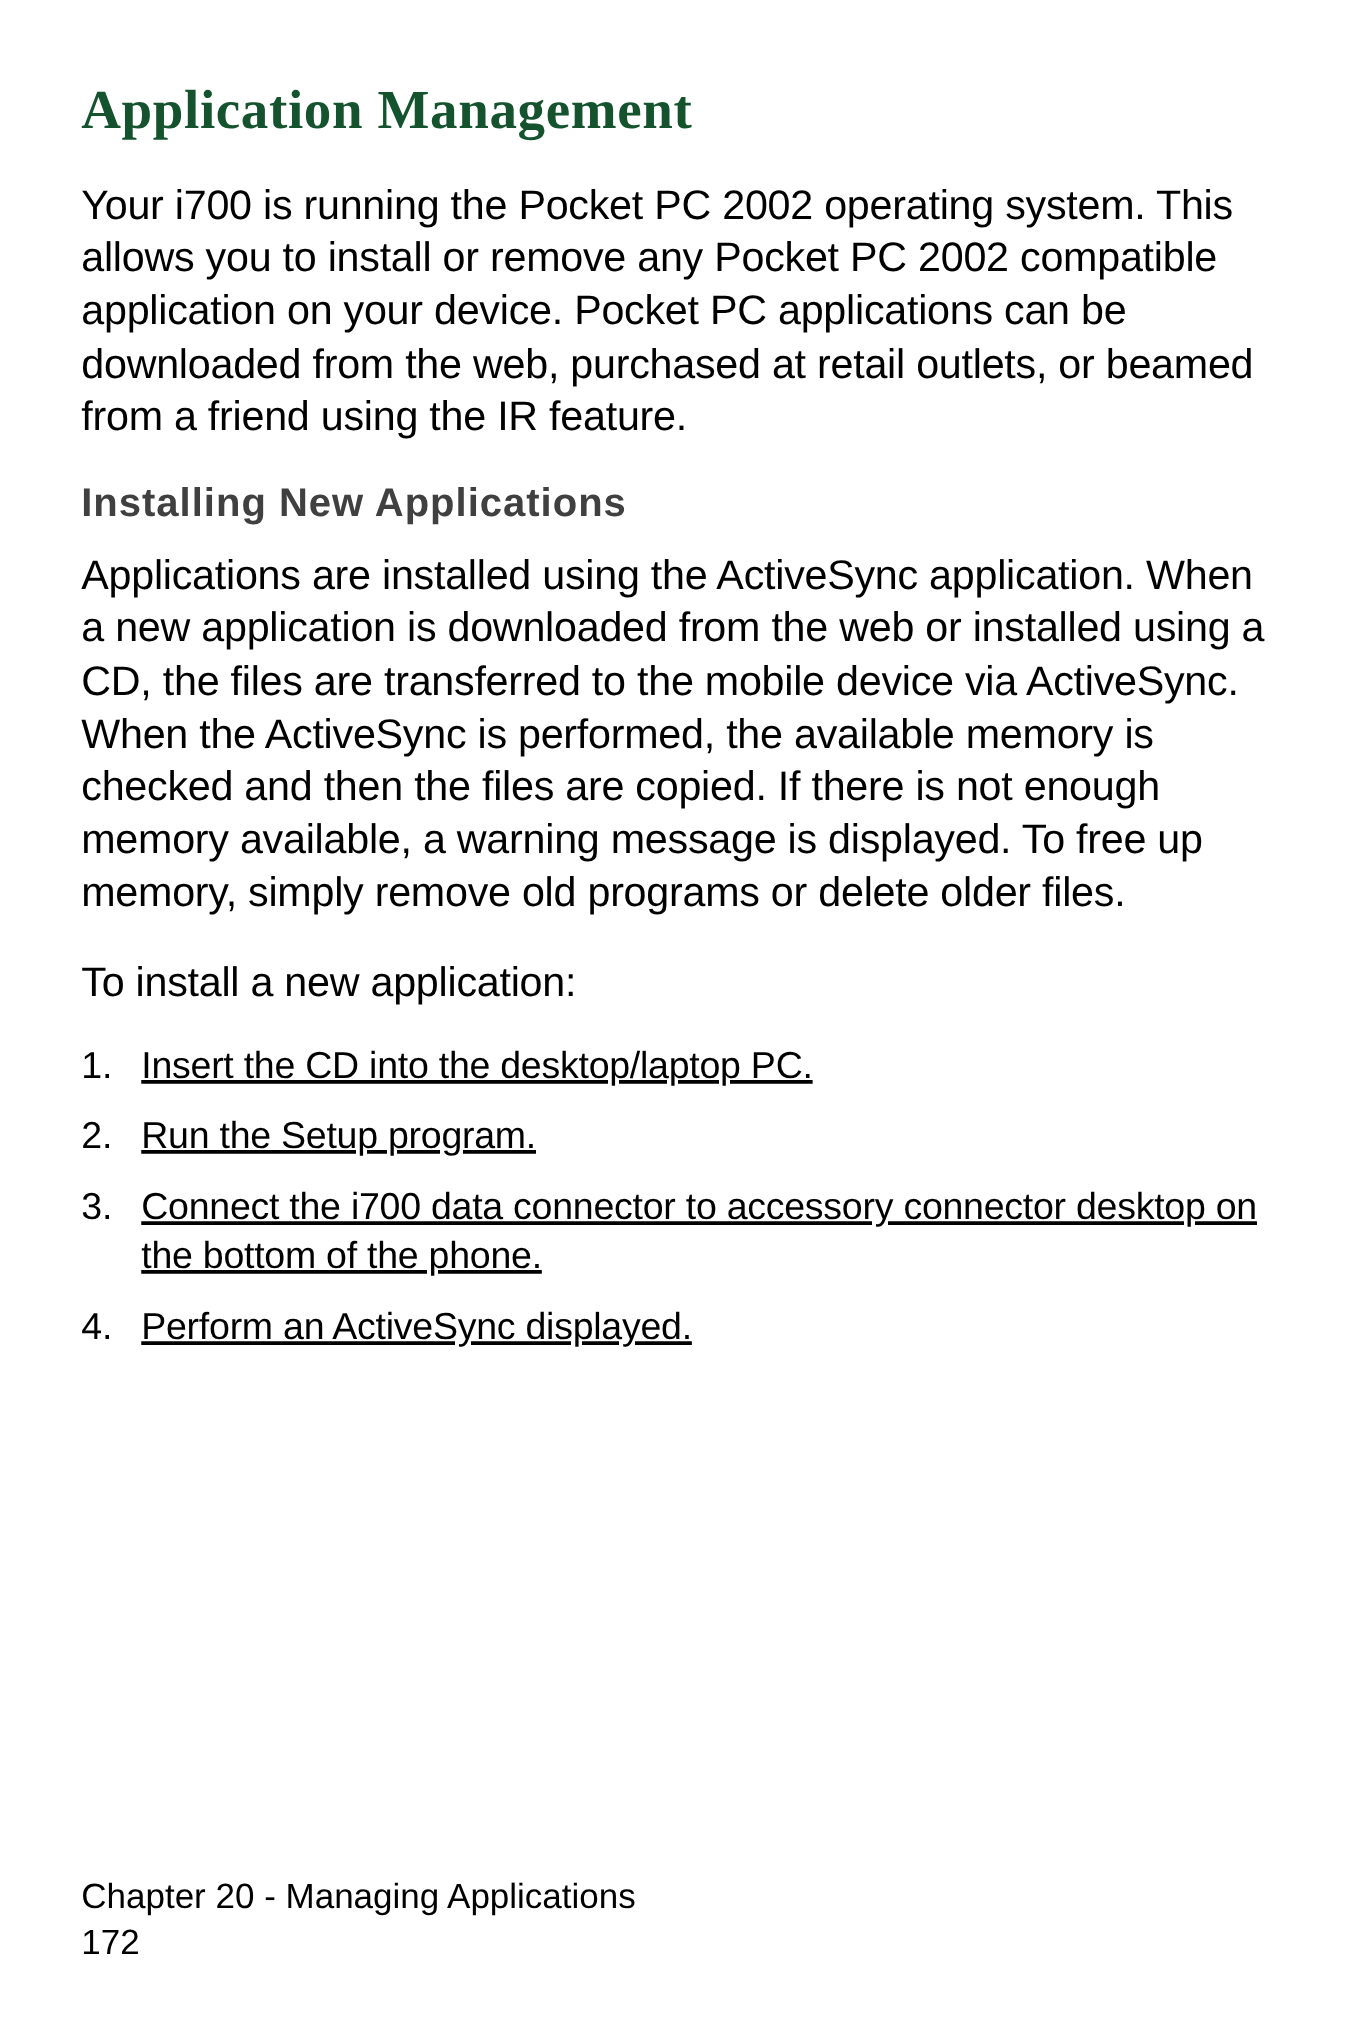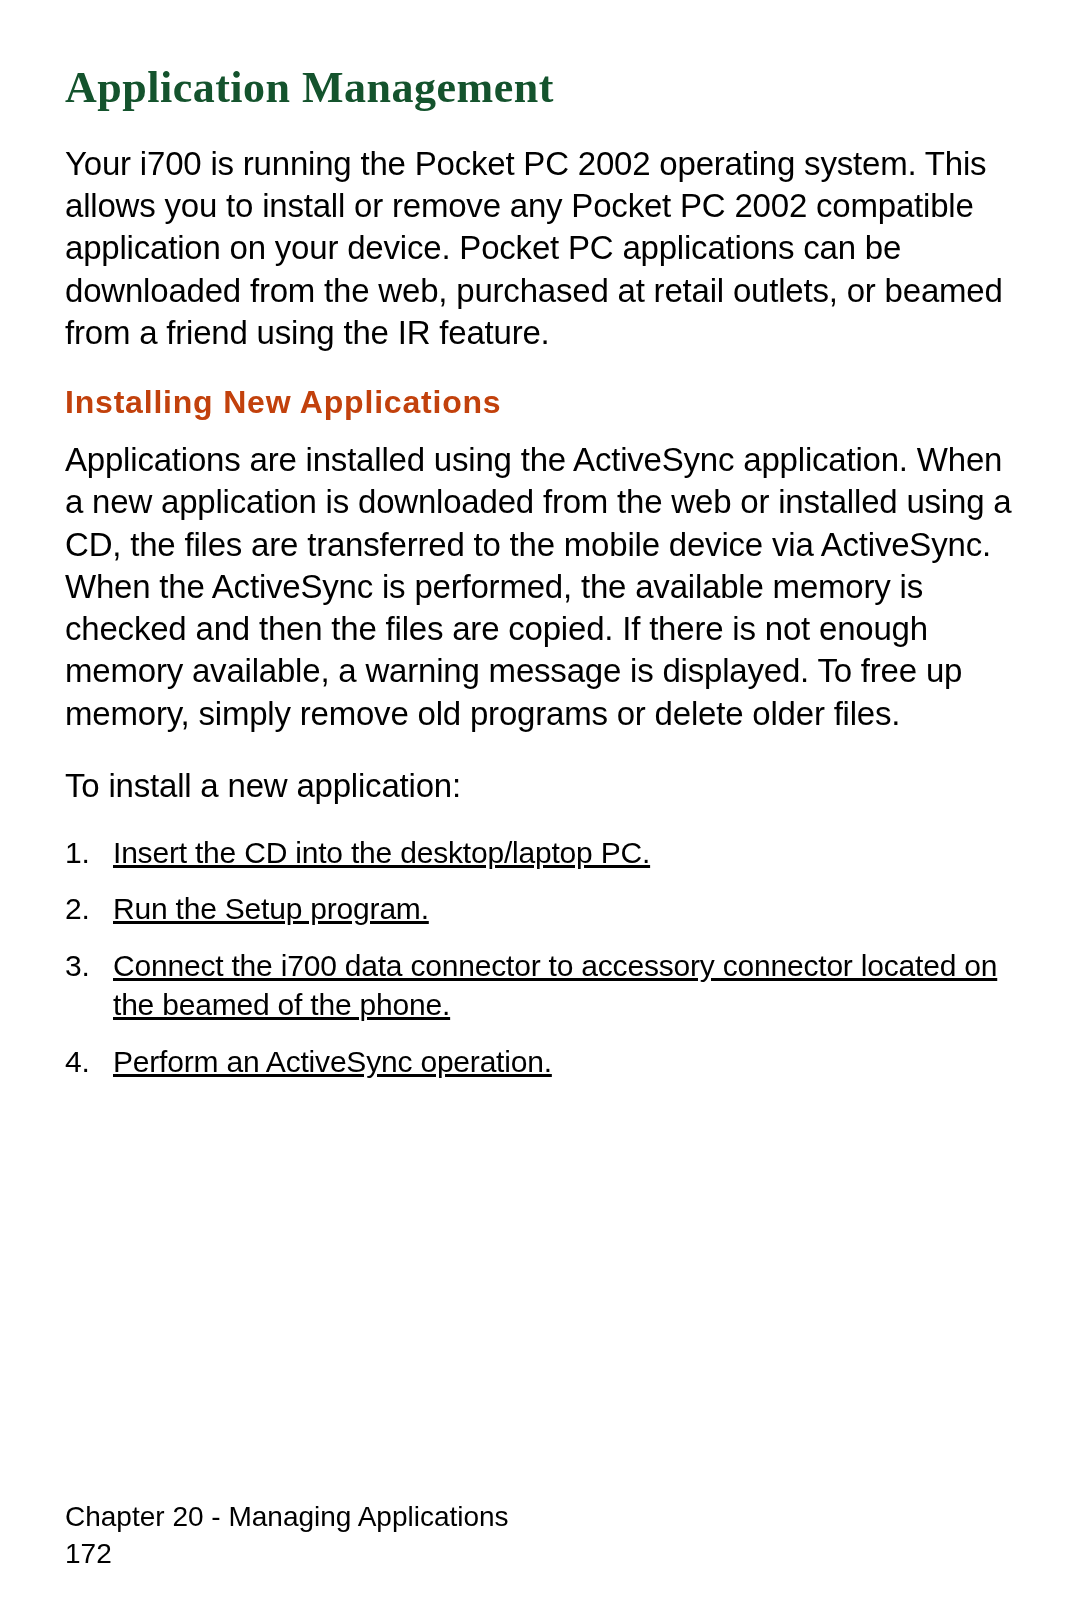--- a/index.html
+++ b/index.html
@@ -25,21 +25,21 @@
       letter-spacing: 0.5px;
       margin-bottom: 30px;
     }
     .body-para {
       font-size: 33px;
       line-height: 1.28;
       margin-bottom: 30px;
       letter-spacing: -0.2px;
     }
     .heading2 {
-      color: #c2410c;
+      color: #404040;
       font-size: 32px;
       font-weight: bold;
       font-family: "Arial Narrow", Arial, sans-serif;
       font-stretch: condensed;
       letter-spacing: 0.8px;
       margin-top: 8px;
       margin-bottom: 18px;
     }
     .lead-in {
       font-size: 33px;
@@ -85,20 +85,20 @@
 
 <h2 class="heading2">Installing New Applications</h2>
 
 <p class="body-para">Applications are installed using the ActiveSync application. When a new application is downloaded from the web or installed using a CD, the files are transferred to the mobile device via ActiveSync. When the ActiveSync is performed, the available memory is checked and then the files are copied. If there is not enough memory available, a warning message is displayed. To free up memory, simply remove old programs or delete older files.</p>
 
 <p class="lead-in">To install a new application:</p>
 
 <ol class="steps">
   <li>Insert the CD into the desktop/laptop PC.</li>
   <li>Run the Setup program.</li>
-  <li>Connect the i700 data connector to accessory connector located on the beamed of the phone.</li>
-  <li>Perform an ActiveSync operation.</li>
+  <li>Connect the i700 data connector to accessory connector desktop on the bottom of the phone.</li>
+  <li>Perform an ActiveSync displayed.</li>
 </ol>
 
 <div class="footer">
   <div>Chapter 20 - Managing Applications</div>
   <div>172</div>
 </div>
 
 </body></html>

